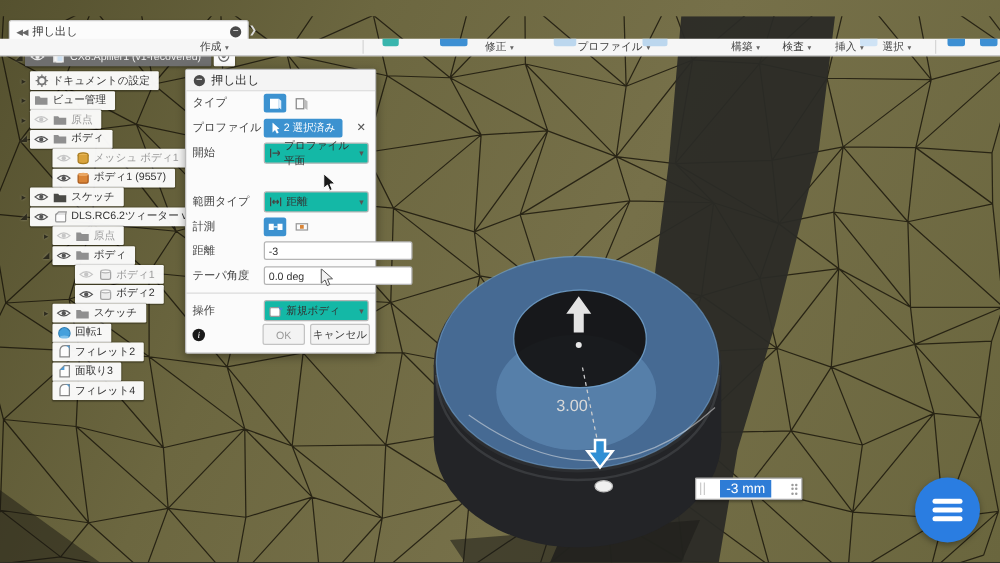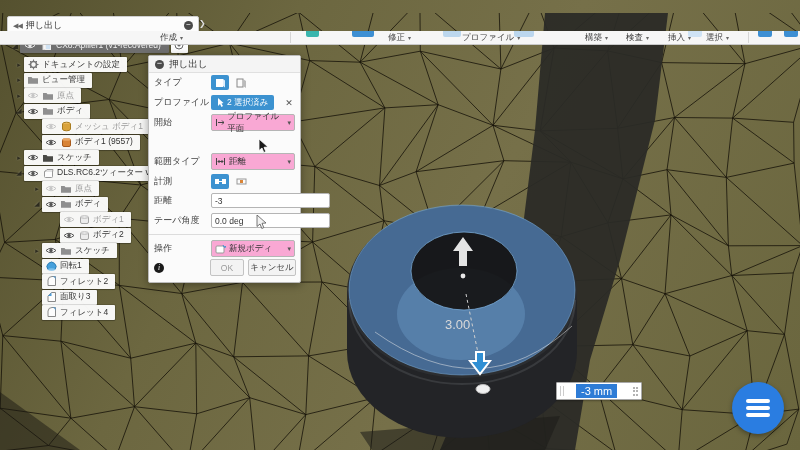--- a/index.html
+++ b/index.html
@@ -47,21 +47,21 @@
   .dialog{position:absolute;left:148px;top:55px;width:151px;height:226px;background:#fbfbfb;
           border:1px solid #bbb;border-radius:2px;box-shadow:0 2px 8px rgba(0,0,0,.35);z-index:25;}
   .dhead{position:absolute;left:0;top:0;right:0;height:16px;border-bottom:1px solid #e0e0e0;
          display:flex;align-items:center;gap:5px;padding-left:6px;background:#f4f4f4;}
   .dhead .hicon{width:9px;height:9px;border-radius:50%;background:#4a4a4a;color:#fff;
                 font-size:9px;line-height:7px;text-align:center;}
   .dhead .htitle{font-size:9.5px;color:#333;}
   .drow{position:absolute;left:5px;width:141px;display:flex;align-items:center;height:17px;}
   .dlab{width:57px;font-size:9px;color:#444;flex:0 0 57px;}
   .dctl{flex:1;display:flex;align-items:center;gap:3px;}
-  .dd{flex:1;height:15px;background:#f9a8d4;border:1px solid #b5b5b5;border-radius:2px;
+  .dd{flex:1;height:15px;background:#14b8a6;border:1px solid #b5b5b5;border-radius:2px;
       display:flex;align-items:center;gap:3px;padding:0 3px;font-size:8.5px;color:#333;}
   .dd::after{content:"▾";font-size:7px;color:#555;margin-left:auto;}
   .dd.hover{background:#e6e6e6;border-color:#949494;}
   .dinput{flex:1;height:13px;background:#fff;border:1px solid #b5b5b5;border-radius:2px;
           font-size:8.5px;color:#333;padding:0 3px;font-family:"Liberation Sans",sans-serif;outline:none;}
   .togicon{width:18px;height:15px;border-radius:2px;display:flex;align-items:center;justify-content:center;}
   .togicon.sel{background:#3c92d0;}
   .chip-sel{height:15px;background:#3c92d0;border-radius:2px;color:#fff;font-size:8.5px;
             display:flex;align-items:center;gap:3px;padding:0 6px;}
   .xclear{margin-left:8px;color:#555;font-size:9px;font-weight:bold;}

